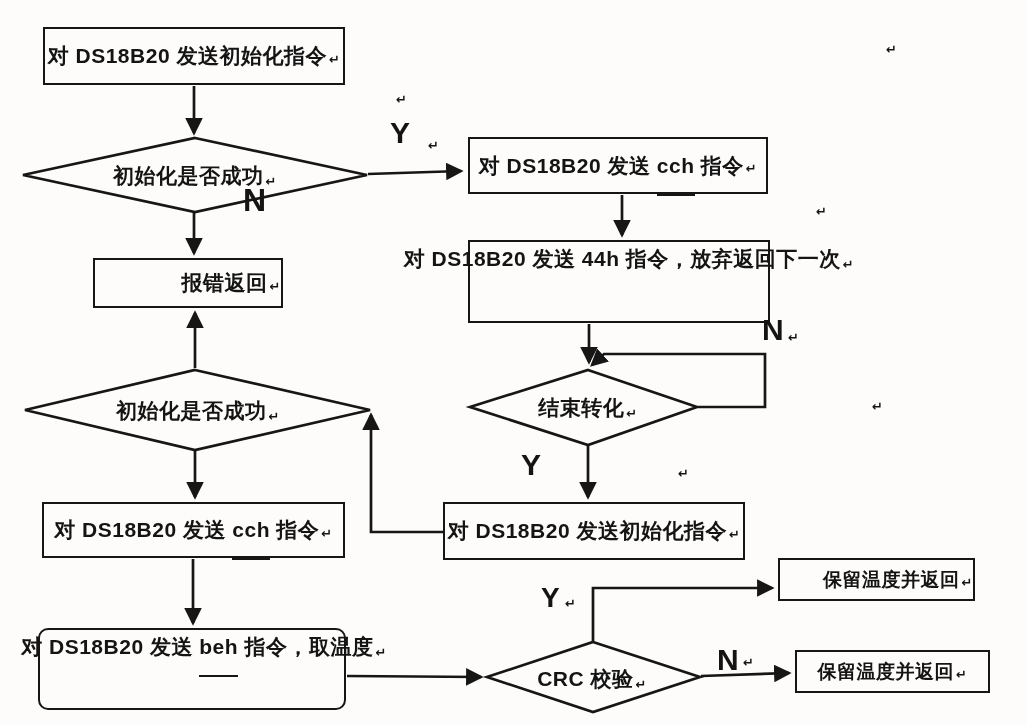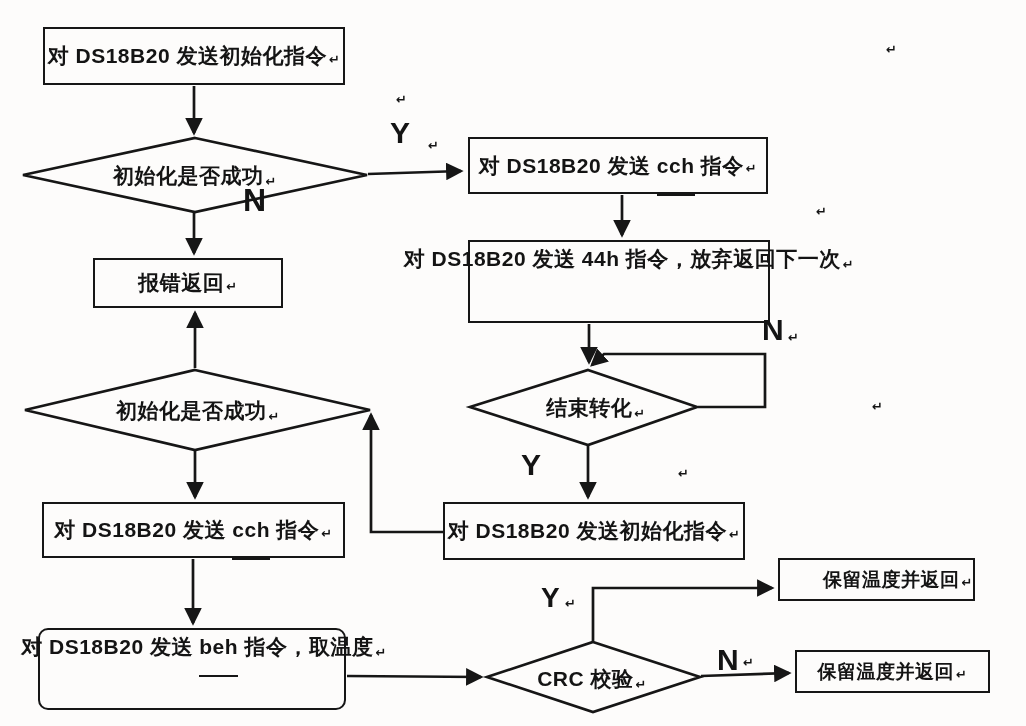--- a/index.html
+++ b/index.html
@@ -77,21 +77,21 @@
       <path d="M593,641 L593,588 L772,588" marker-end="url(#arr)"></path>
       <path d="M701,676 L789,673" marker-end="url(#arr)"></path>
     </g>
   </svg>
 
   <div class="node" style="left:43px;top:27px;width:302px;height:58px;">
     <span>对 DS18B20 发送初始化指令</span>
       <span class="ret">↵</span>
   </div>
 
-  <div class="node" style="left:93px;top:258px;width:190px;height:50px;">
+  <div class="node" style="left:93px;top:258px;width:190px;height:50px;justify-content:flex-end;">
     <span>报错返回</span>
       <span class="ret">↵</span>
   </div>
 
   <div class="node" style="left:42px;top:502px;width:303px;height:56px;">
     <span><span>对 DS18B20 发送 </span><span class="u">cch</span><span> 指令</span></span>
       <span class="ret">↵</span>
   </div>
 
   <div class="node left-align" style="left:38px;top:628px;width:308px;height:82px;padding-left:24px;border-radius:10px;">
@@ -123,21 +123,21 @@
     <span>保留温度并返回</span>
       <span class="ret">↵</span>
   </div>
 
   <div class="dlabel" style="left:195px;top:176px;">
     <span>初始化是否成功</span><span class="ret">↵</span>
   </div>
   <div class="dlabel" style="left:198px;top:411px;">
     <span>初始化是否成功</span><span class="ret">↵</span>
   </div>
-  <div class="dlabel" style="left:588px;top:408px;margin-left:8px;">
+  <div class="dlabel" style="left:588px;top:408px;">
     <span>结束转化</span><span class="ret">↵</span>
   </div>
   <div class="dlabel" style="left:592px;top:679px;text-align:right;">
     <span>CRC 校验</span><span class="ret">↵</span>
   </div>
 
   <div class="edge-label" style="left:390px;top:118px;font-size:30px;">Y</div>
   <div class="edge-label" style="left:243px;top:184px;font-size:32px;">N</div>
   <div class="edge-label" style="left:762px;top:315px;font-size:30px;">N</div>
   <div class="edge-label" style="left:521px;top:450px;font-size:30px;">Y</div>

